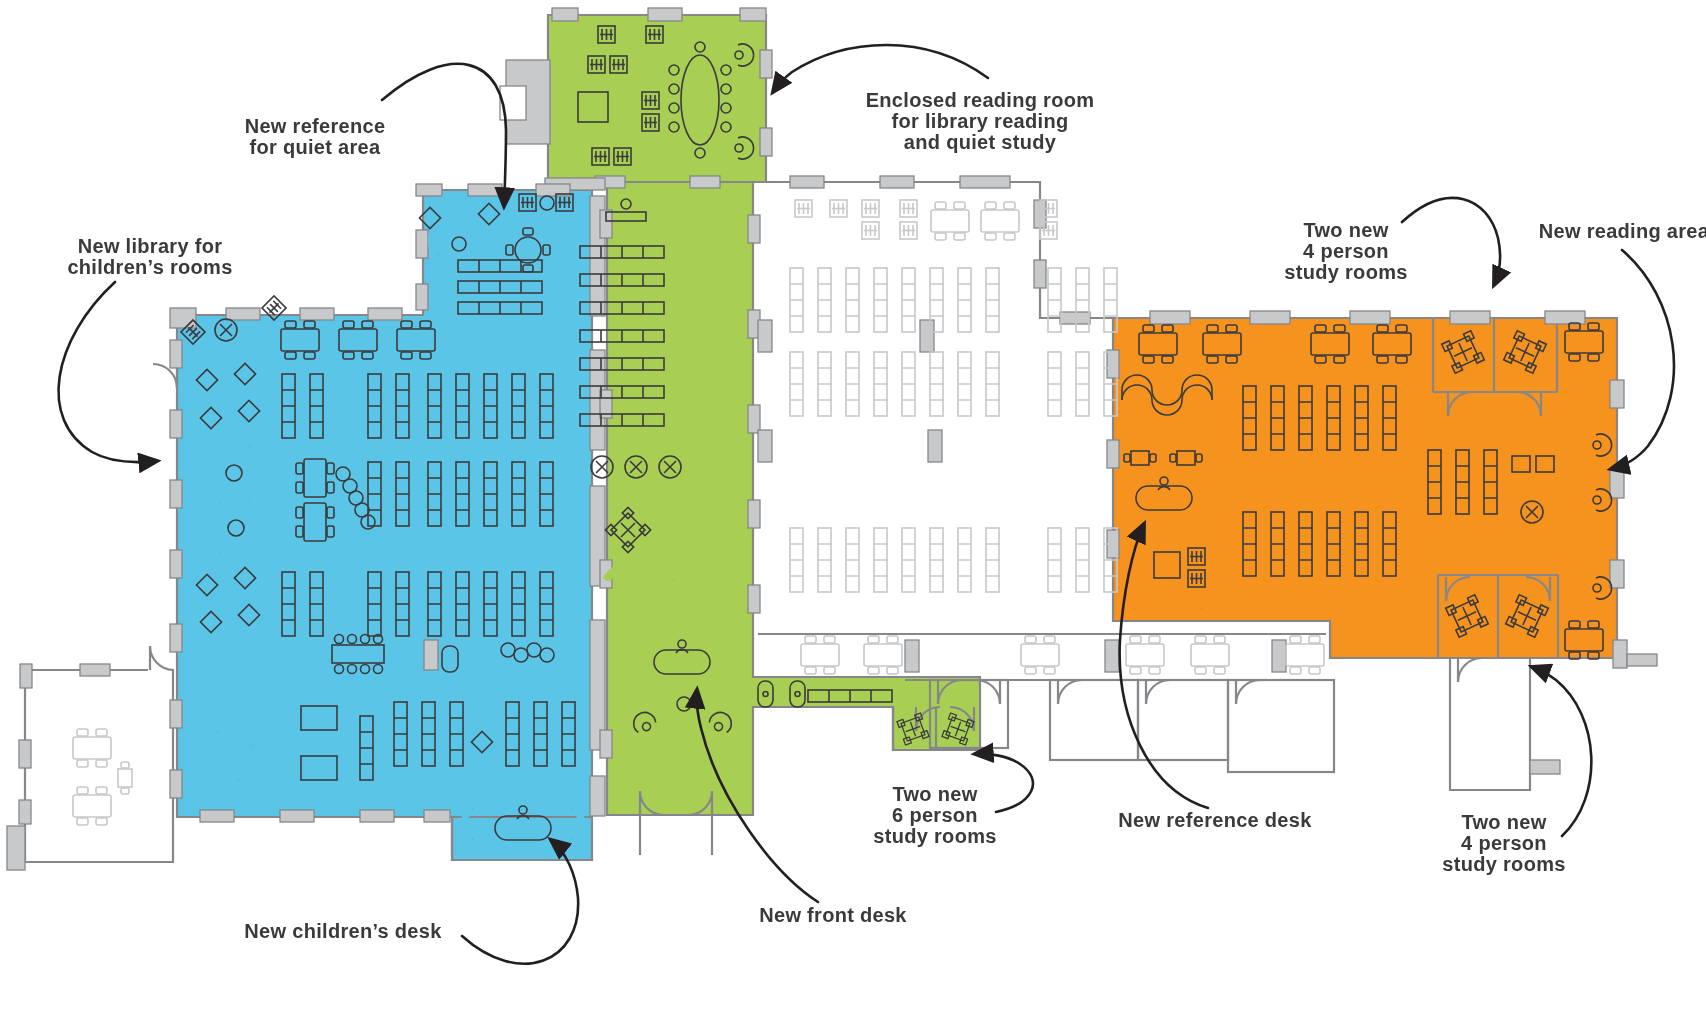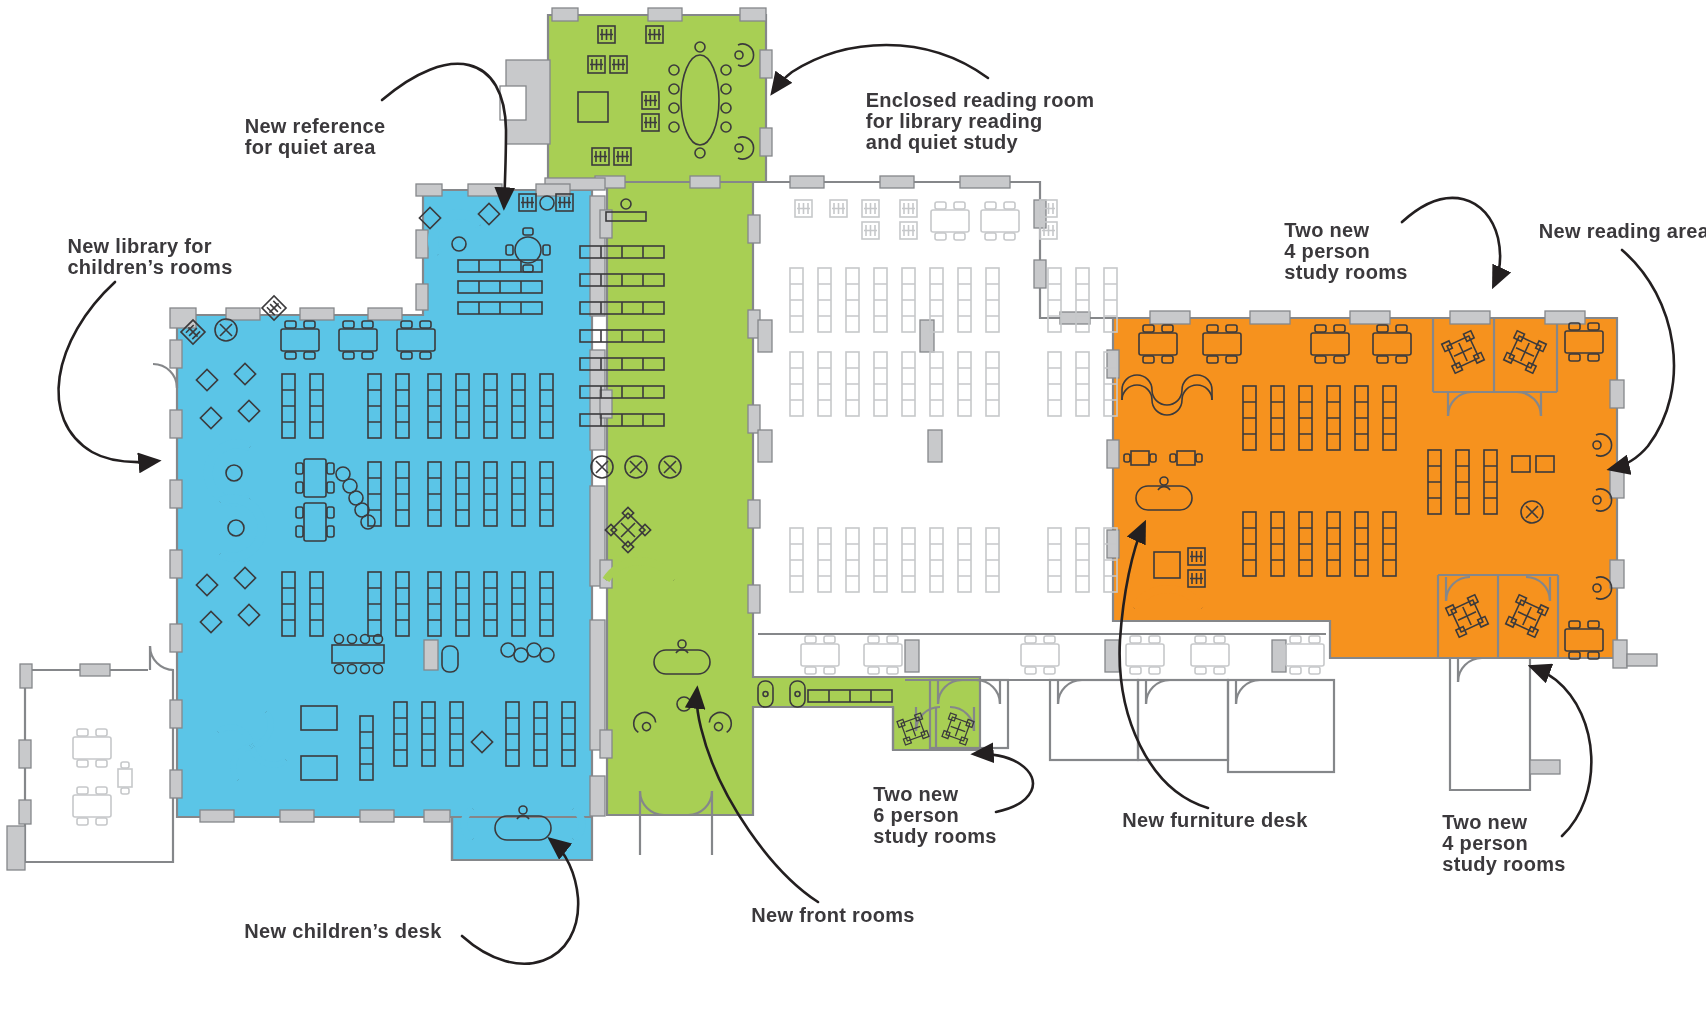--- a/index.html
+++ b/index.html
@@ -9,21 +9,21 @@
   
   .fd{stroke:var(--fdark);fill:none;stroke-width:1.6;}
   .fl{stroke:var(--flight);fill:none;stroke-width:1.6;}
   .wall{fill:var(--wallfill);stroke:var(--wallstroke);stroke-width:1.3;}
   .rw{fill:none;stroke:var(--wallstroke);stroke-width:2.2;}
   .zone{stroke:var(--wallstroke);stroke-width:2.2;}
   .ob{stroke:var(--blue);fill:none;}
   .og{stroke:var(--green);fill:none;}
   .oo{stroke:var(--orange);fill:none;}
   .notch{fill:#fff;stroke:var(--wallstroke);stroke-width:1.3;}
-  .label{position:absolute;transform:translateX(-50%);text-align:left;
+  .label{position:absolute;transform:translateX(-50%);text-align:center;
          color:var(--ink);font-size:20px;line-height:21px;font-weight:bold;
          letter-spacing:.3px;white-space:nowrap;}
 </style>
 </head>
 <body>
 
 <div id="stage" style="--blue: #5BC5E7; --green: #A8CF54; --orange: #F6921E; --wallfill: #C8C9CB; --wallstroke: #85878A; --fdark: #3B3A3C; --flight: #C6C8CA; --ink: #3B393C;">
 
 <svg id="plan-svg" width="1706" height="1024" viewBox="0 0 1706 1024">
   <defs>
@@ -553,26 +553,26 @@
   </div>
   <div class="label" style="left:1624px;top:221px">
     <div>New reading area</div>
   </div>
   <div class="label" style="left:935px;top:784px">
     <div>Two new</div>
     <div>6 person</div>
     <div>study rooms</div>
   </div>
   <div class="label" style="left:1215px;top:810px">
-    <div>New furniture desk</div>
+    <div>New reference desk</div>
   </div>
   <div class="label" style="left:1504px;top:812px">
     <div>Two new</div>
     <div>4 person</div>
     <div>study rooms</div>
   </div>
   <div class="label" style="left:833px;top:905px">
-    <div>New front rooms</div>
+    <div>New front desk</div>
   </div>
   <div class="label" style="left:343px;top:921px">
     <div>New children’s desk</div>
   </div>
 </div>
 
 </body></html>

